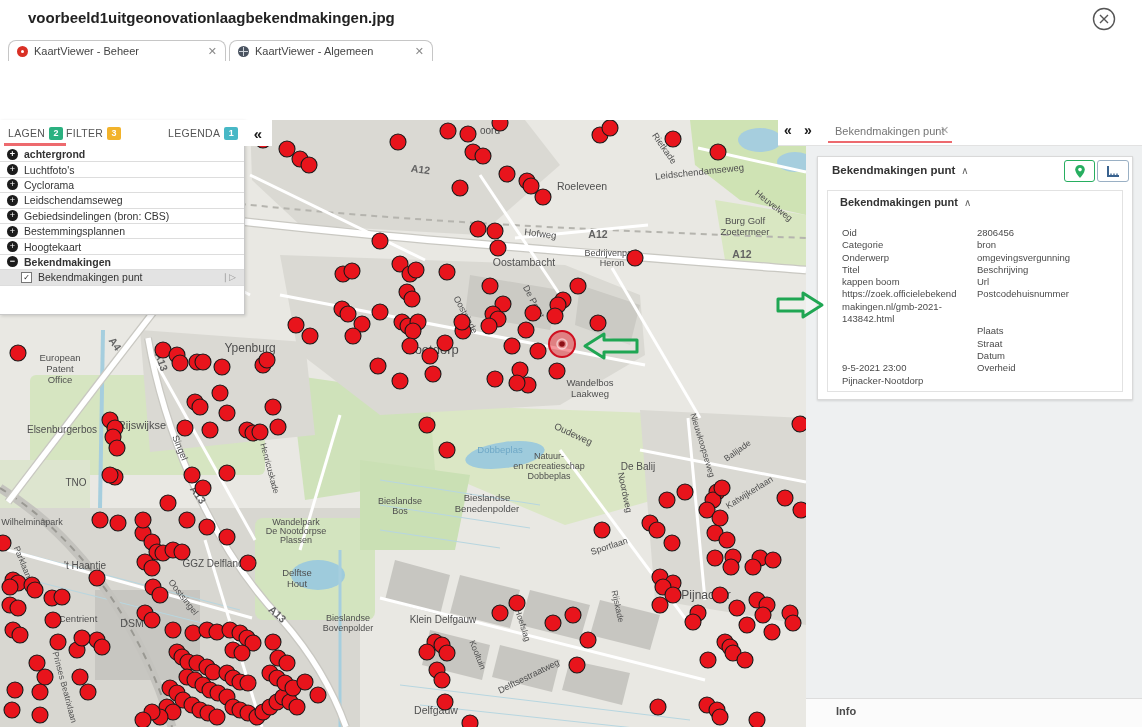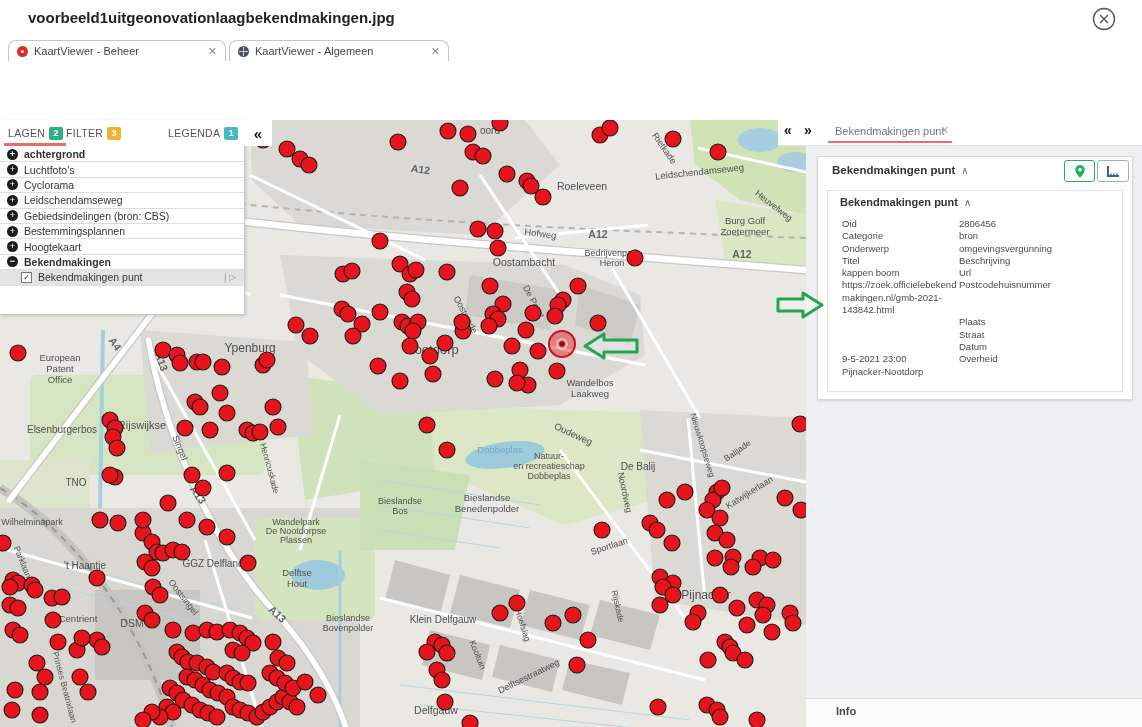--- a/index.html
+++ b/index.html
@@ -78,22 +78,22 @@
               box-shadow:0 1px 2px rgba(0,0,0,.12)}
   .cardtitle{font-size:11.5px;font-weight:bold;color:#333}
   .caret{color:#666;font-weight:normal;margin-left:6px;font-size:10px}
   #outer-card-title{left:832px;top:164px}
   #pin-btn{left:1064px;top:160px;width:29px;height:20px;border:1.5px solid #27ae60;border-radius:3px;background:#fff;
            display:flex;align-items:center;justify-content:center}
   #ruler-btn{left:1097px;top:160px;width:30px;height:20px;border:1px solid #9ab0c4;border-radius:3px;background:#fff;
            display:flex;align-items:center;justify-content:center}
   #inner-card{left:827px;top:190px;width:294px;height:200px;background:#fff;border:1px solid #e2e2e2}
   #inner-card-title{left:840px;top:196px;font-size:11px}
-  #field-rows{position:absolute;left:842px;top:218px;width:272px;display:grid;grid-template-columns:115px 1fr;
-              column-gap:2px;font-size:9.5px;color:#4a4a4a;line-height:12.3px}
+  #field-rows{position:absolute;left:842px;top:227px;width:272px;display:grid;grid-template-columns:115px 1fr;
+              column-gap:20px;font-size:9.5px;color:#4a4a4a;line-height:12.3px}
   .fvalue{word-break:break-word;min-height:12.3px}
   #info-bar{left:806px;top:698px;width:336px;height:29px;background:#fbfbfb;border-top:1px solid #ddd}
   #info-label{left:836px;top:705px;font-size:11px;font-weight:bold;color:#4a4a4a}
   
   #overlay{left:0;top:0;width:1142px;height:727px;pointer-events:none;z-index:50}
 </style>
 </head>
 <body>
 
 <div class="abs" id="titlebar">
@@ -103,21 +103,21 @@
     <path d="M8 8 L16 16 M16 8 L8 16" stroke="#555" stroke-width="1.4"></path>
   </svg>
 </div>
 
 <div class="abs" id="tabstrip">
   <div class="btab" style="left:8px;width:218px">
     <span class="fav fav-red"></span>
     <span class="tlabel">KaartViewer - Beheer</span>
     <span class="tclose">✕</span>
   </div>
-  <div class="btab" style="left:229px;width:220px">
+  <div class="btab" style="left:229px;width:204px">
     <span class="fav fav-globe"></span>
     <span class="tlabel">KaartViewer - Algemeen</span>
     <span class="tclose">✕</span>
   </div>
   <div class="abs" id="new-tab">+</div>
   <div class="abs" id="win-min"></div>
   <div class="abs" id="win-max"></div>
   <div class="abs" id="win-close">✕</div>
 </div>
 

